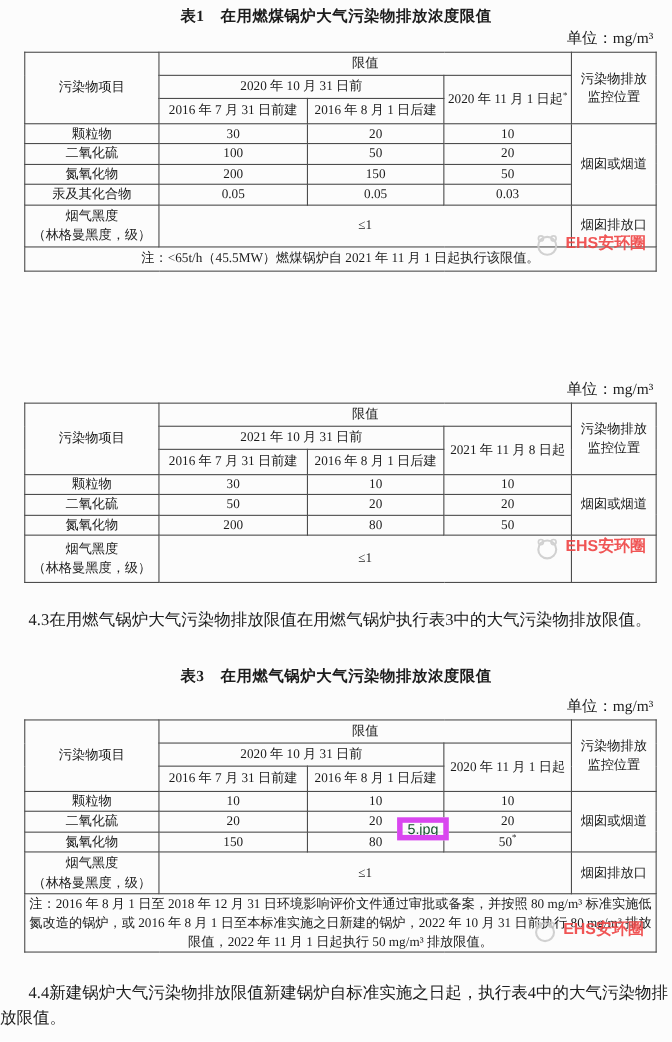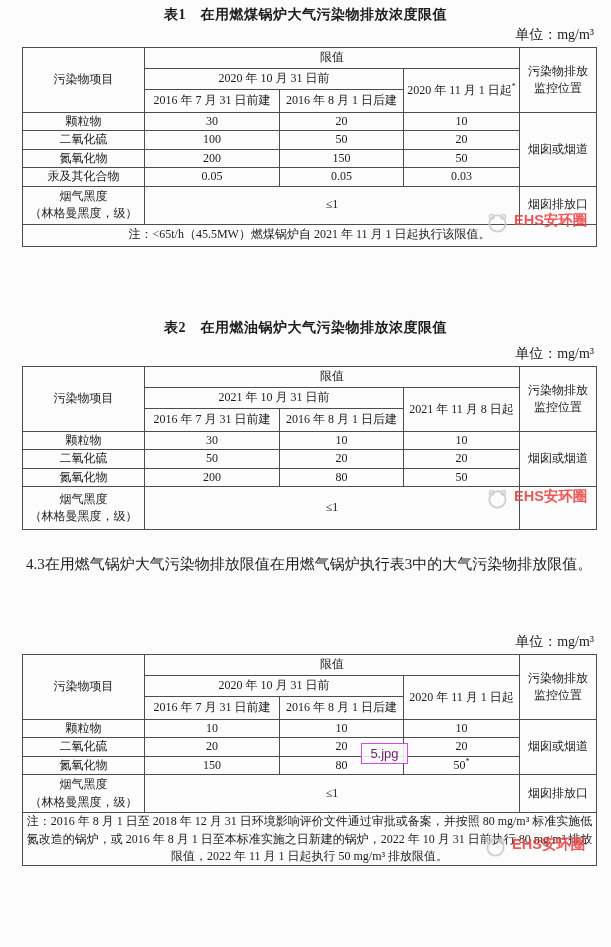--- a/index.html
+++ b/index.html
@@ -55,22 +55,22 @@
     display: flex; gap: 5px;
     color: #ef4444; font-weight: bold; font-size: 14.5px;
     font-family: "Liberation Sans", sans-serif;
     white-space: nowrap; opacity: 0.9;
   }
   .wm-logo { flex: 0 0 auto; }
   .jpg-artifact {
     position: absolute; z-index: 5;
     left: 361px; top: 743px; width: 47px; height: 21px;
     background: rgba(250,250,250,0.88);
-    border: 1px solid #d946ef;
-    color: #701a75; font-size: 13px;
+    border: 5px solid #d946ef;
+    color: #14532d; font-size: 13px;
     font-family: "Liberation Sans", sans-serif;
     display: flex; align-items: center; justify-content: center;
     overflow: hidden;
   }
 </style>
 </head>
 <body>
 
 <div class="page">
 
@@ -135,21 +135,20 @@
       <td colspan="3">≤1</td>
       <td>烟囱排放口</td>
     </tr>
     <tr class="r-note">
       <td colspan="5" class="note-cell">注：&lt;65t/h（45.5MW）燃煤锅炉自 2021 年 11 月 1 日起执行该限值。</td>
     </tr>
   </tbody>
     </table>
 
 
-  <div class="tbl-title" style="top:319px">表2　在用燃油锅炉大气污染物排放浓度限值</div>
   <div class="unit" style="top:345px">单位：mg/m³</div>
 
   <table class="limits" style="top:366px">
     <colgroup>
       <col style="width:122px">
         <col style="width:135px">
         <col style="width:124px">
         <col style="width:116px">
         <col style="width:77px">
     </colgroup>
@@ -195,20 +194,21 @@
         <div>（林格曼黑度，级）</div>
       </td>
       <td colspan="3">≤1</td>
       <td></td>
     </tr>
   </tbody>
     </table>
 
   <div class="para" style="top:553px">4.3在用燃气锅炉大气污染物排放限值在用燃气锅炉执行表3中的大气污染物排放限值。</div>
 
+  <div class="tbl-title" style="top:606px">表3　在用燃气锅炉大气污染物排放浓度限值</div>
   <div class="unit" style="top:633px">单位：mg/m³</div>
 
   <table class="limits" style="top:654px">
     <colgroup>
       <col style="width:122px">
         <col style="width:135px">
         <col style="width:124px">
         <col style="width:116px">
         <col style="width:77px">
     </colgroup>
@@ -255,20 +255,21 @@
       </td>
       <td colspan="3">≤1</td>
       <td>烟囱排放口</td>
     </tr>
     <tr>
       <td colspan="5" class="note-cell">注：2016 年 8 月 1 日至 2018 年 12 月 31 日环境影响评价文件通过审批或备案，并按照 80 mg/m³ 标准实施低氮改造的锅炉，或 2016 年 8 月 1 日至本标准实施之日新建的锅炉，2022 年 10 月 31 日前执行 80 mg/m³ 排放限值，2022 年 11 月 1 日起执行 50 mg/m³ 排放限值。</td>
     </tr>
   </tbody>
     </table>
 
+  <div class="para" style="top:892px">4.4新建锅炉大气污染物排放限值新建锅炉自标准实施之日起，执行表4中的大气污染物排放限值。</div>
 
   <div class="watermark" style="left:486px; top:211px">
     <svg class="wm-logo" width="23" height="23" viewBox="0 0 24 24">
       <circle cx="12" cy="13" r="8.5" fill="none" stroke="#cdcdcd" stroke-width="2"></circle>
       <circle cx="6" cy="6" r="2.4" fill="none" stroke="#cdcdcd" stroke-width="1.6"></circle>
       <circle cx="18" cy="6" r="2.4" fill="none" stroke="#cdcdcd" stroke-width="1.6"></circle>
     </svg>
     <span>EHS安环圈</span>
   </div>
   <div class="watermark" style="left:486px; top:487px">

